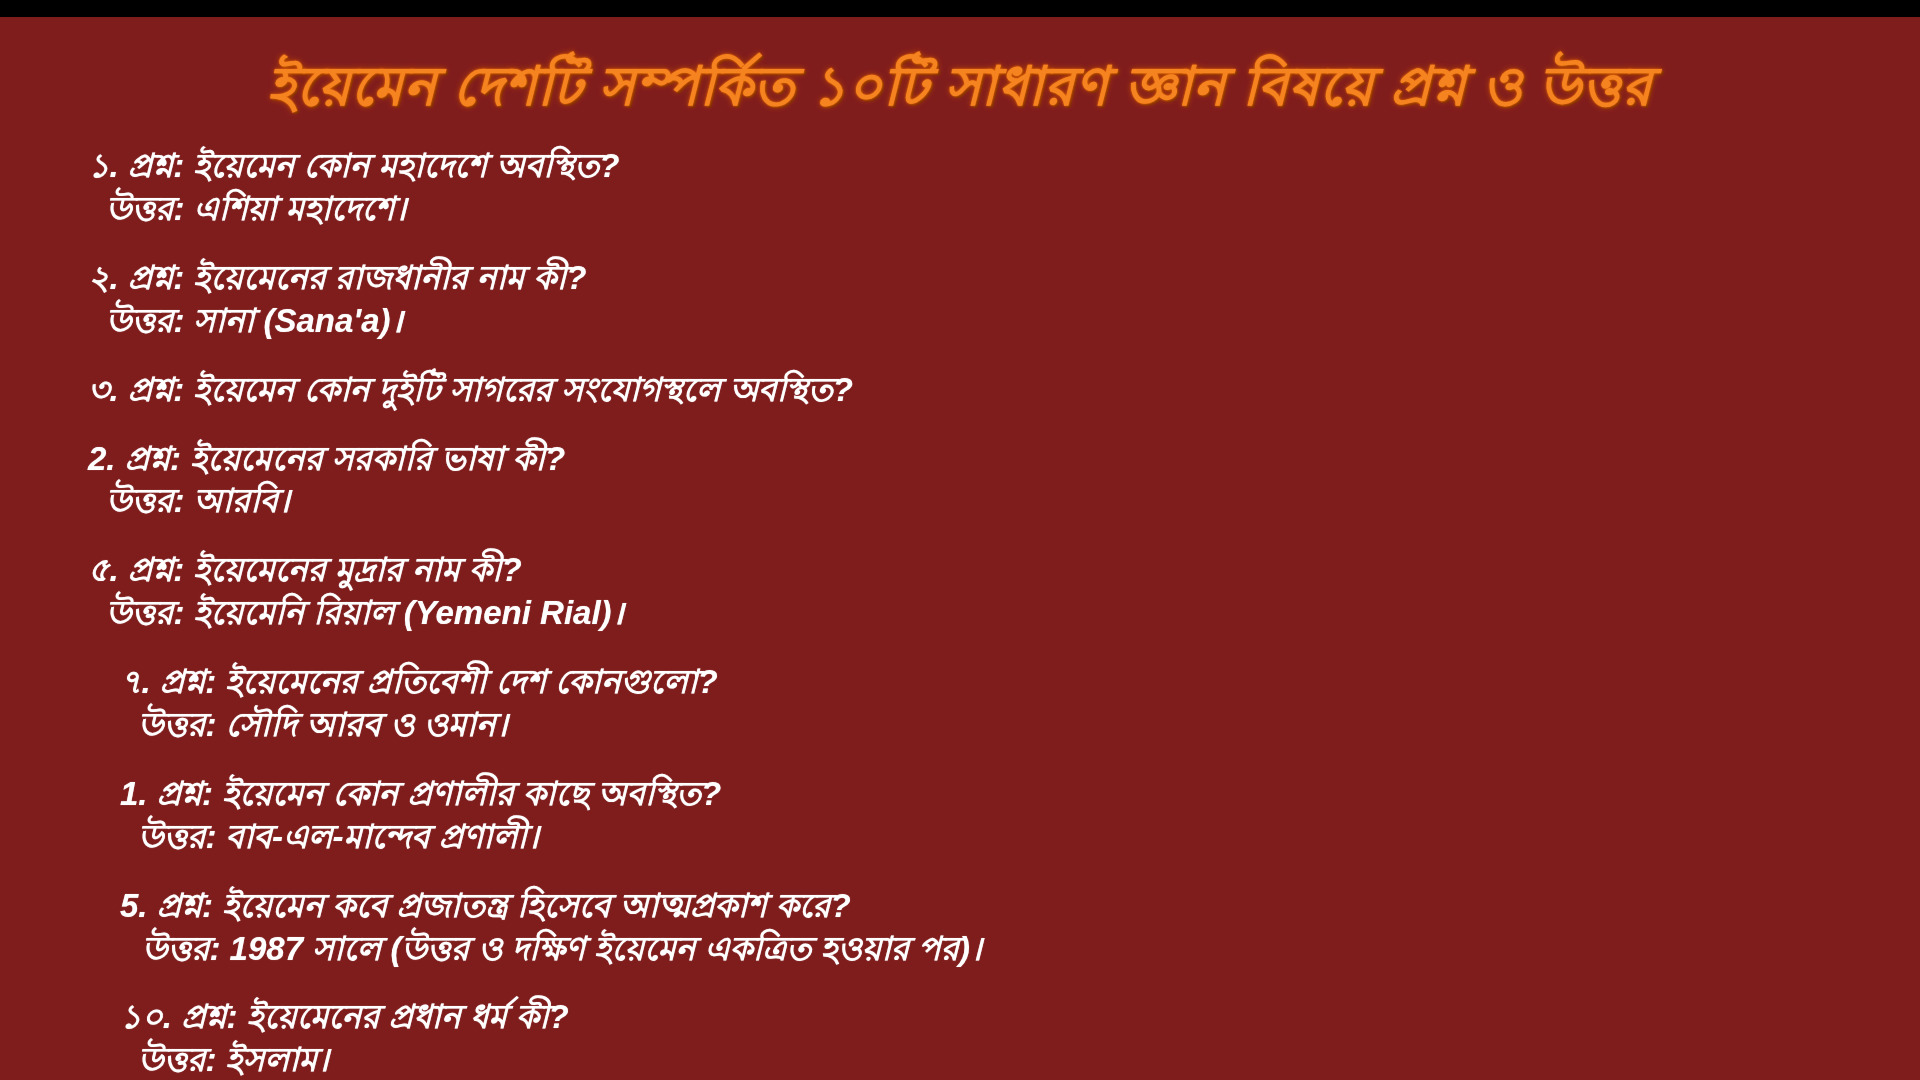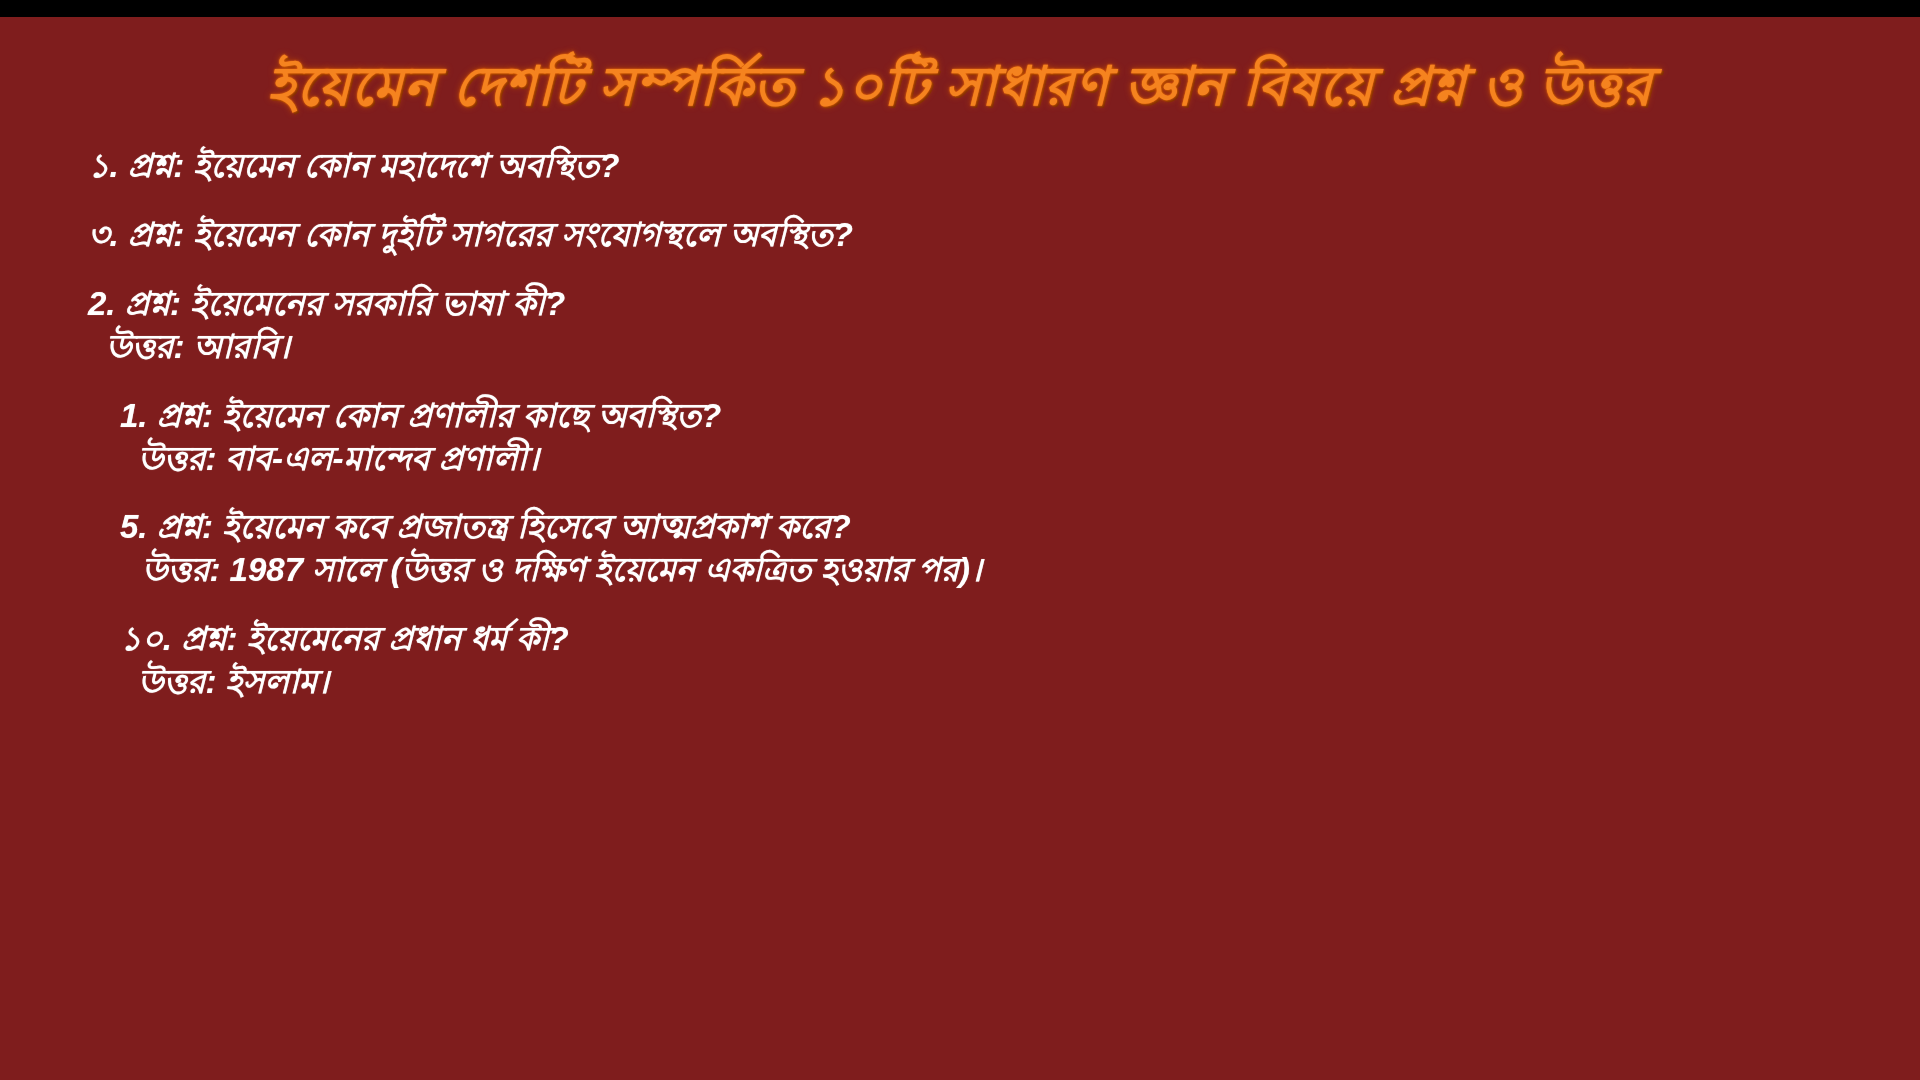--- a/index.html
+++ b/index.html
@@ -95,38 +95,51 @@
   <div class="title-wrap">
     <div class="title">ইয়েমেন দেশটি সম্পর্কিত ১০টি সাধারণ জ্ঞান বিষয়ে প্রশ্ন ও উত্তর</div>
   </div>
 
   <div class="columns">
 
     <div class="col col-left">
 
       <div class="qa">
         <p class="qa-q">১. প্রশ্ন: ইয়েমেন কোন মহাদেশে অবস্থিত?</p>
+        <p class="qa-a">উত্তর: এশিয়া মহাদেশে।</p>
       </div>
 
+      <div class="qa">
+        <p class="qa-q">২. প্রশ্ন: ইয়েমেনের রাজধানীর নাম কী?</p>
+        <p class="qa-a">উত্তর: সানা (Sana'a)।</p>
+      </div>
 
       <div class="qa">
         <p class="qa-q justify">৩. প্রশ্ন: ইয়েমেন কোন দুইটি সাগরের সংযোগস্থলে অবস্থিত?</p>
       </div>
 
       <div class="qa">
         <p class="qa-q">2. প্রশ্ন: ইয়েমেনের সরকারি ভাষা কী?</p>
         <p class="qa-a">উত্তর: আরবি।</p>
       </div>
 
+      <div class="qa">
+        <p class="qa-q">৫. প্রশ্ন: ইয়েমেনের মুদ্রার নাম কী?</p>
+        <p class="qa-a">উত্তর: ইয়েমেনি রিয়াল (Yemeni Rial)।</p>
+      </div>
 
     </div>
 
     <div class="col col-right">
 
 
+      <div class="qa">
+        <p class="qa-q">৭. প্রশ্ন: ইয়েমেনের প্রতিবেশী দেশ কোনগুলো?</p>
+        <p class="qa-a">উত্তর: সৌদি আরব ও ওমান।</p>
+      </div>
 
       <div class="qa">
         <p class="qa-q">1. প্রশ্ন: ইয়েমেন কোন প্রণালীর কাছে অবস্থিত?</p>
         <p class="qa-a">উত্তর: বাব-এল-মান্দেব প্রণালী।</p>
       </div>
 
       <div class="qa">
         <p class="qa-q justify">5. প্রশ্ন: ইয়েমেন কবে প্রজাতন্ত্র হিসেবে আত্মপ্রকাশ করে?</p>
         <p class="qa-a justify">উত্তর: 1987 সালে (উত্তর ও দক্ষিণ ইয়েমেন একত্রিত হওয়ার পর)।</p>
       </div>

